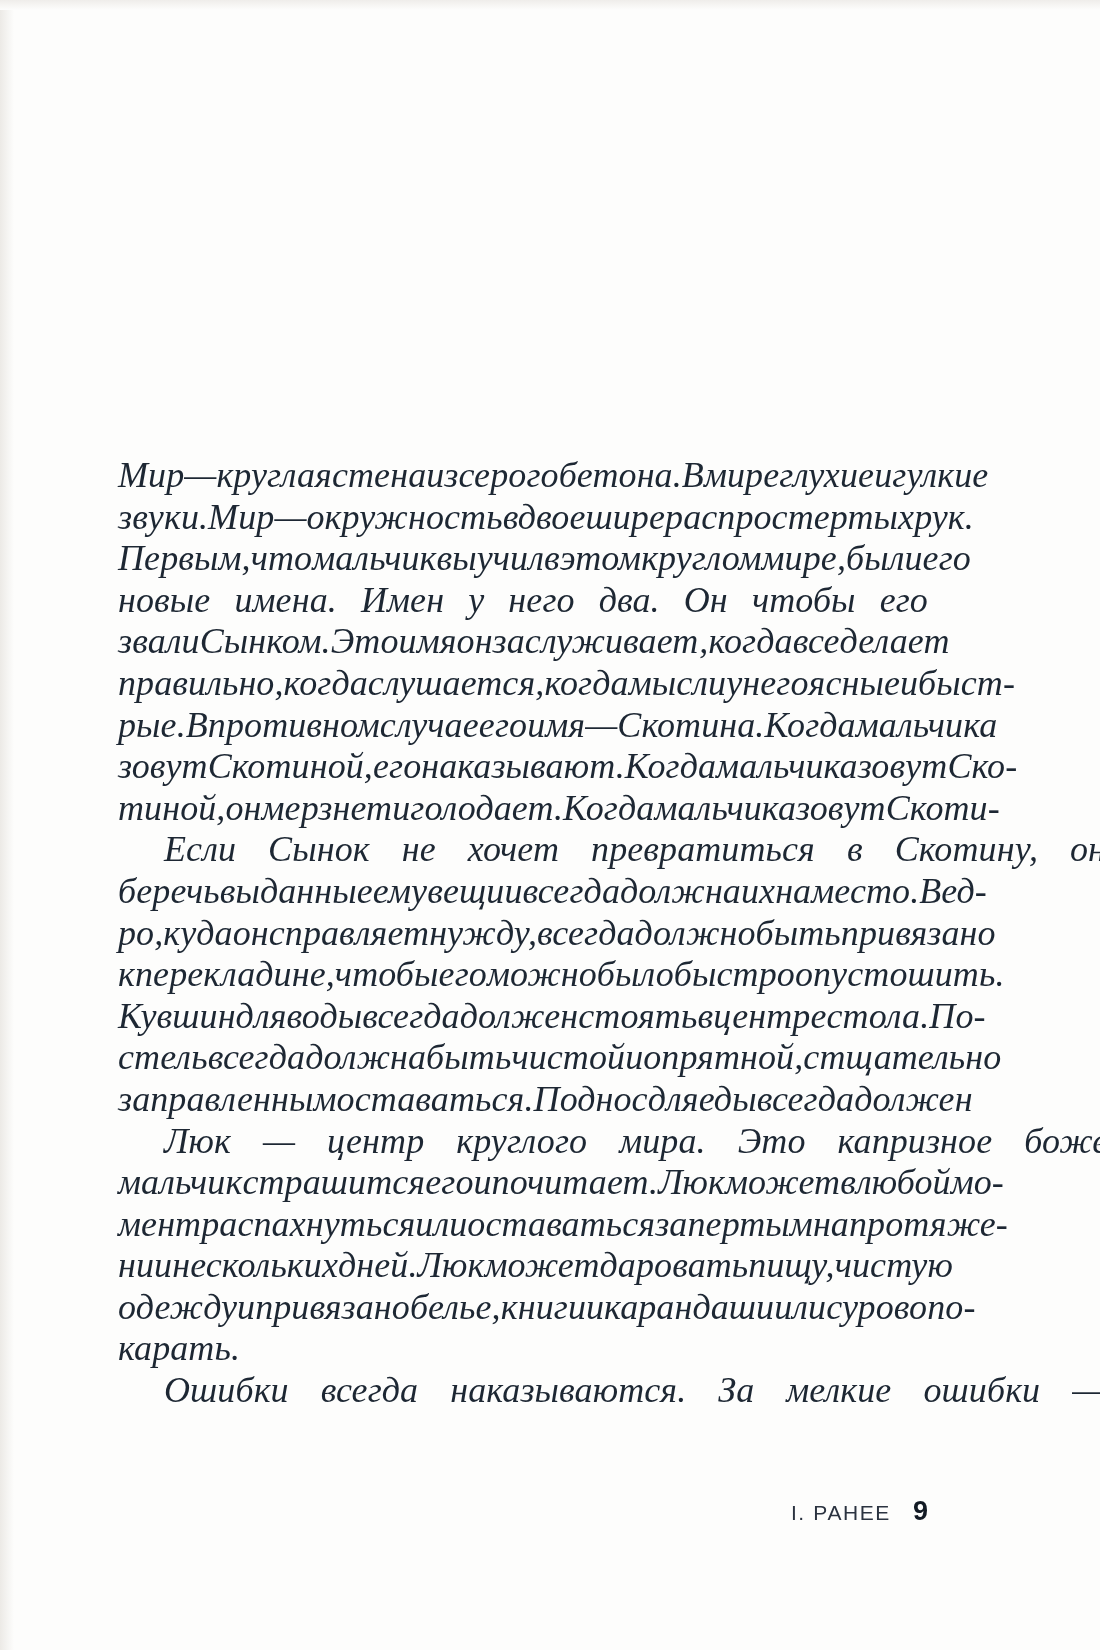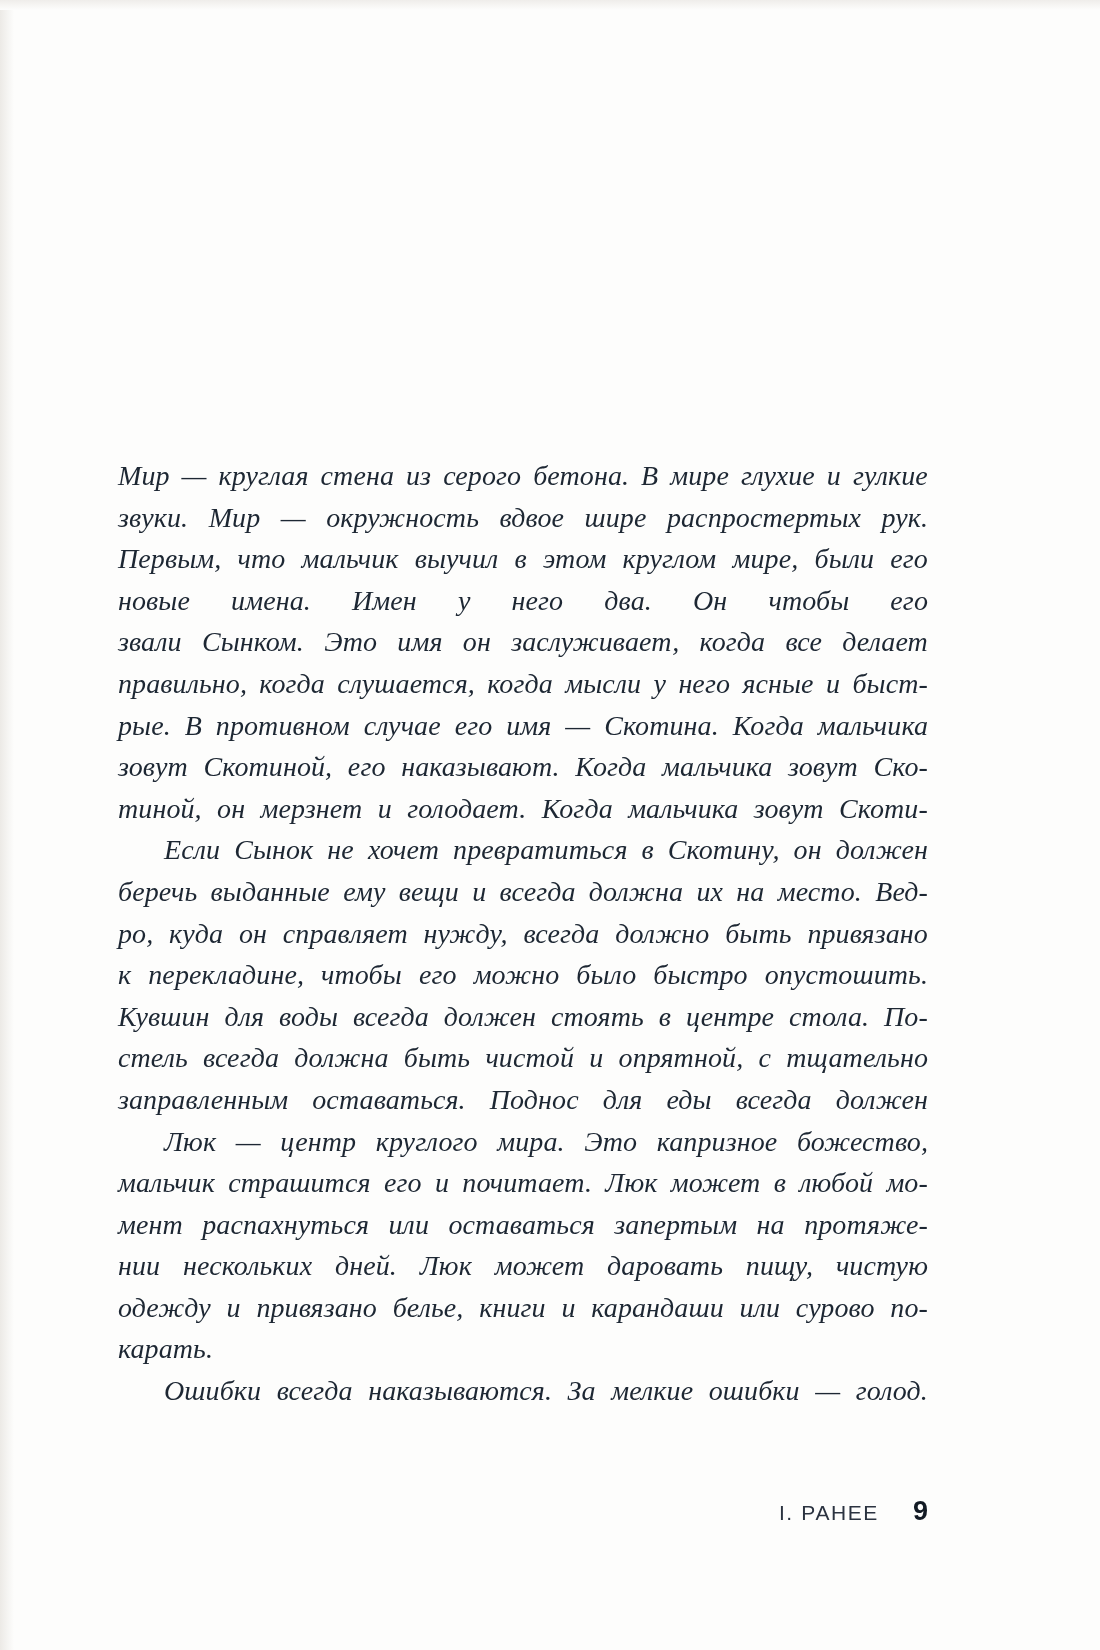--- a/index.html
+++ b/index.html
@@ -45,42 +45,43 @@
     width: 810px;
   }
 
   
   .line {
     display: flex;
     justify-content: space-between;
     white-space: nowrap;
     color: #1d2733;
     font-style: italic;
-    font-size: 28px;
+    font-size: 36px;
     line-height: 41.6px;
     letter-spacing: 0.1px;
   }
   .line.last {
     display: block;
     white-space: nowrap;
   }
   .line.indent {
     padding-left: 46px;
+    gap: 32px;
   }
   .line .w { display: inline-block; }
 
   .footer {
     position: absolute;
     left: 118px;
     top: 1496px;
     width: 810px;
     display: flex;
     justify-content: flex-end;
     align-items: baseline;
-    gap: 34px;
+    gap: 22px;
   }
   .footer-label {
     font-family: "Liberation Sans", "DejaVu Sans", sans-serif;
     font-style: normal;
     font-size: 21px;
     letter-spacing: 1.6px;
     color: #2b3340;
   }
   .footer-page {
     font-family: "Liberation Sans", "DejaVu Sans", sans-serif;

